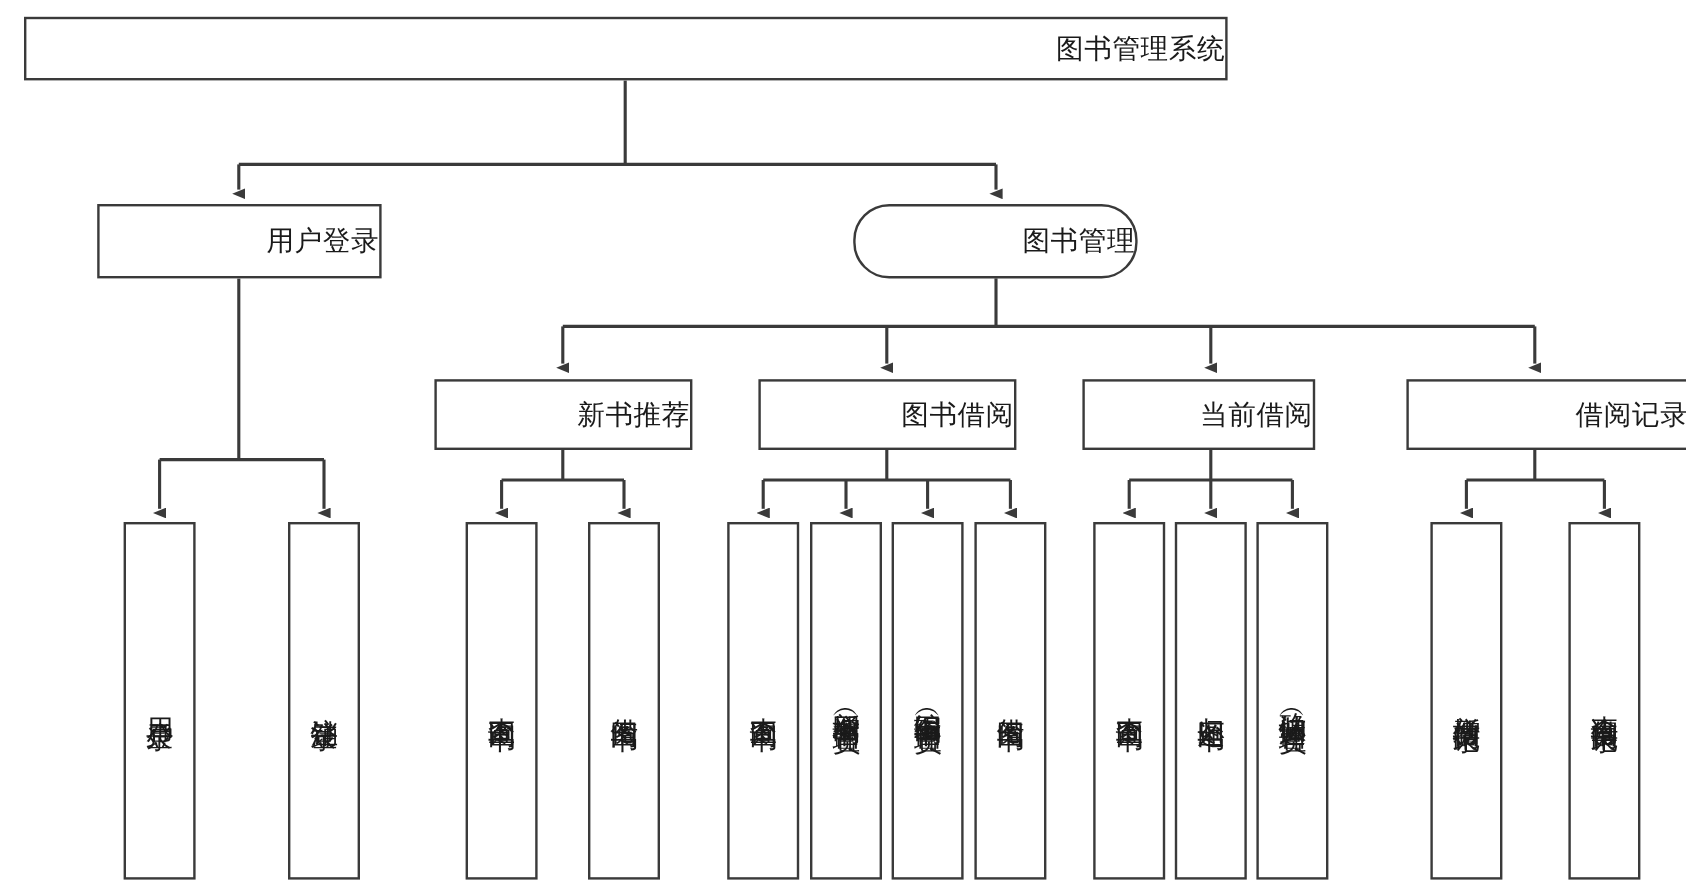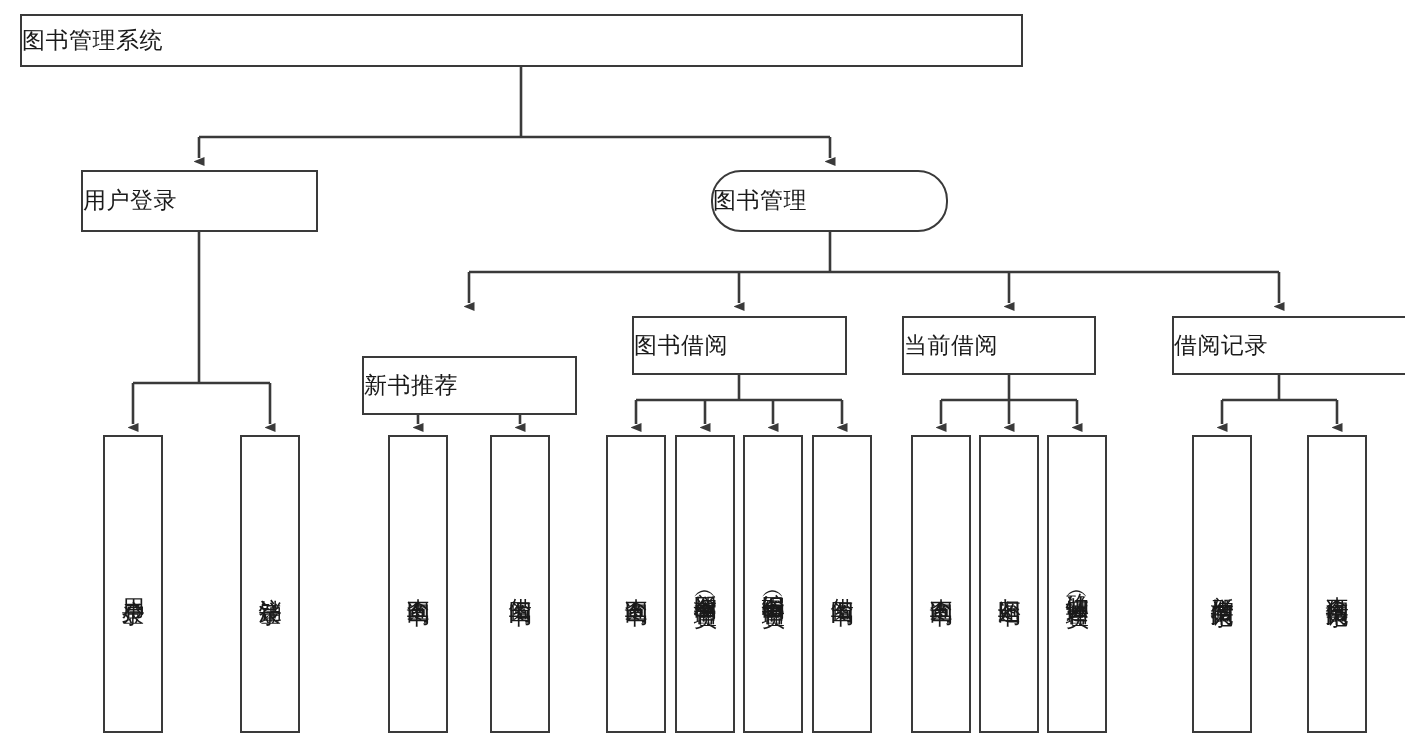--- a/index.html
+++ b/index.html
@@ -25,21 +25,21 @@
     height: 747px;
   }
   .node {
     position: absolute;
     box-sizing: border-box;
     border: 2px solid #3a3a3a;
     background: #ffffff;
     color: #1a1a1a;
     display: flex;
     align-items: center;
-    justify-content: flex-start;
+    justify-content: flex-end;
     z-index: 2;
   }
   .node.h {
     font-size: 23px;
     line-height: 1.1;
     letter-spacing: 0.5px;
     white-space: nowrap;
   }
   .node.v {
     font-size: 23px;
@@ -126,21 +126,21 @@
     <span>图书管理系统</span>
   </div>
 
   <div class="node h" style="left:81px; top:170px; width:237px; height:62px;">
     <span>用户登录</span>
   </div>
   <div class="node h" style="left:711px; top:170px; width:237px; height:62px;border-radius:30px;">
     <span>图书管理</span>
   </div>
 
-  <div class="node h" style="left:362px; top:316px; width:215px; height:59px;margin-top:40px;">
+  <div class="node h" style="left:362px; top:316px; width:215px; height:59px;">
     <span>新书推荐</span>
   </div>
   <div class="node h" style="left:632px; top:316px; width:215px; height:59px;">
     <span>图书借阅</span>
   </div>
   <div class="node h" style="left:902px; top:316px; width:194px; height:59px;">
     <span>当前借阅</span>
   </div>
   <div class="node h" style="left:1172px; top:316px; width:237px; height:59px;">
     <span>借阅记录</span>

